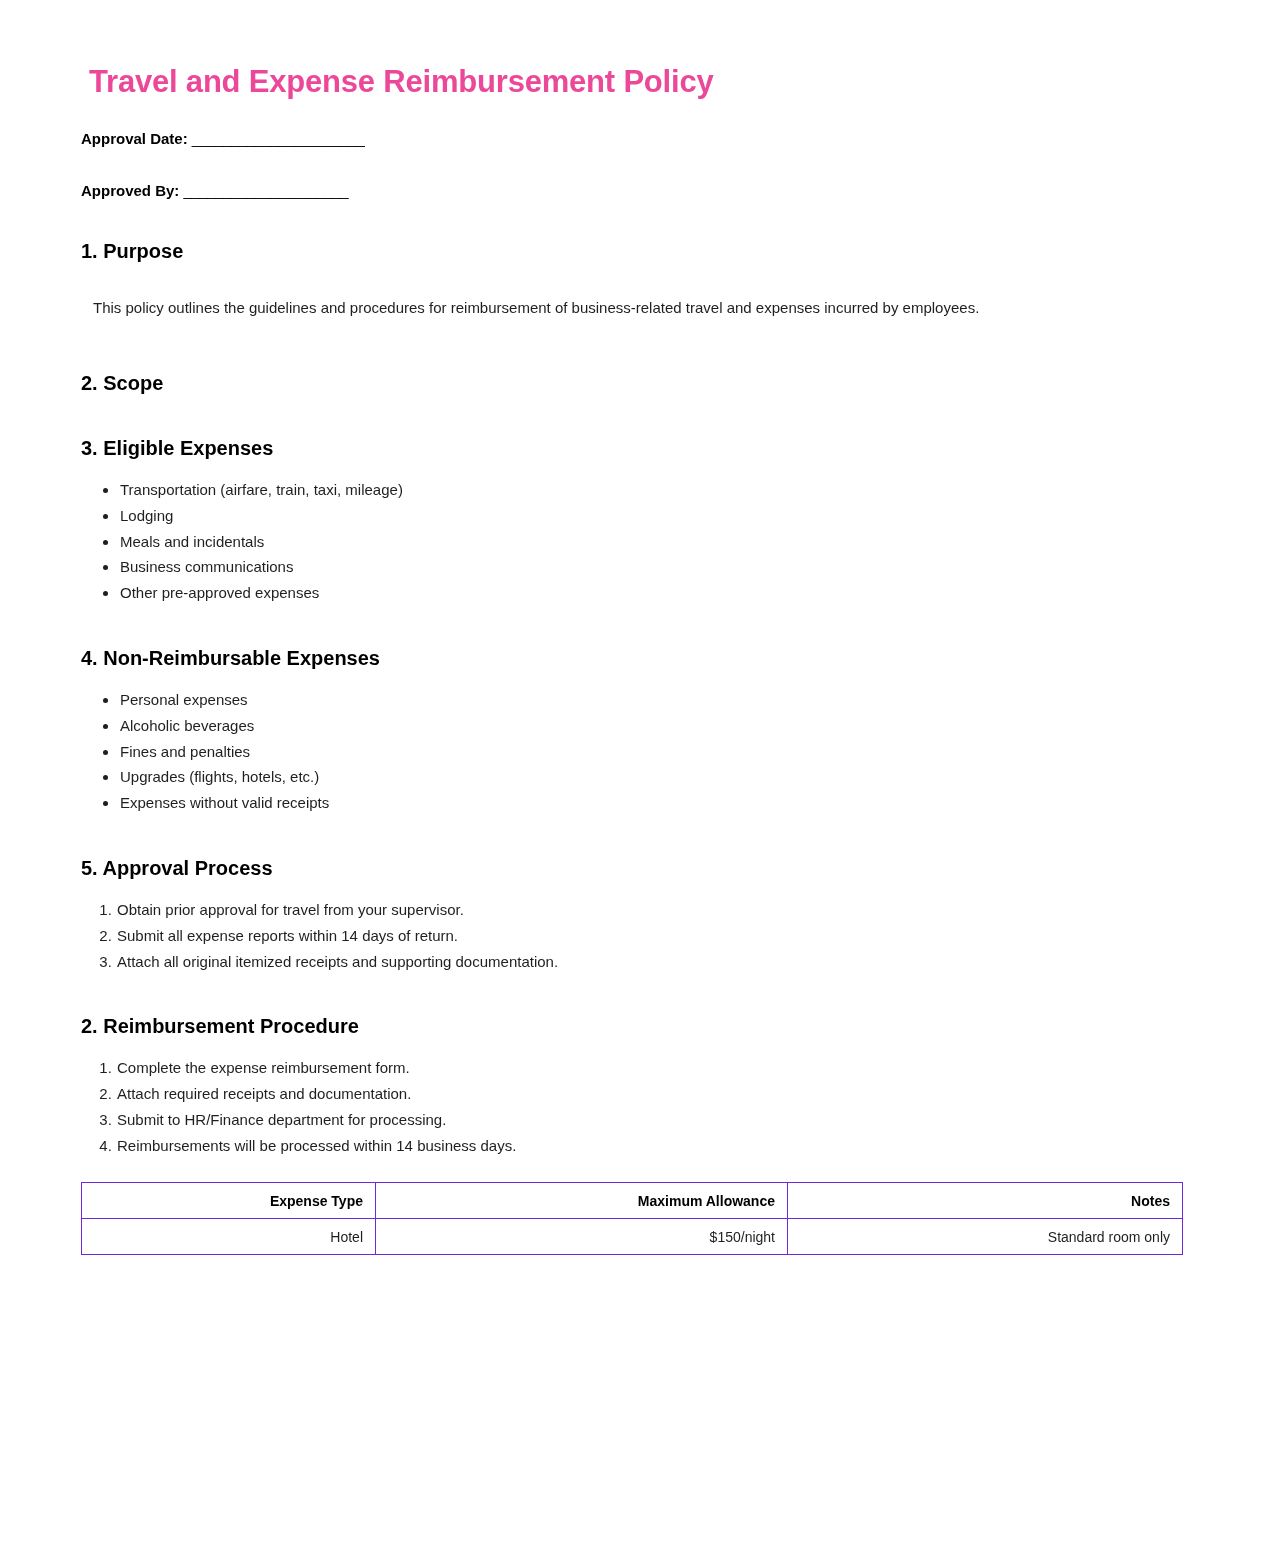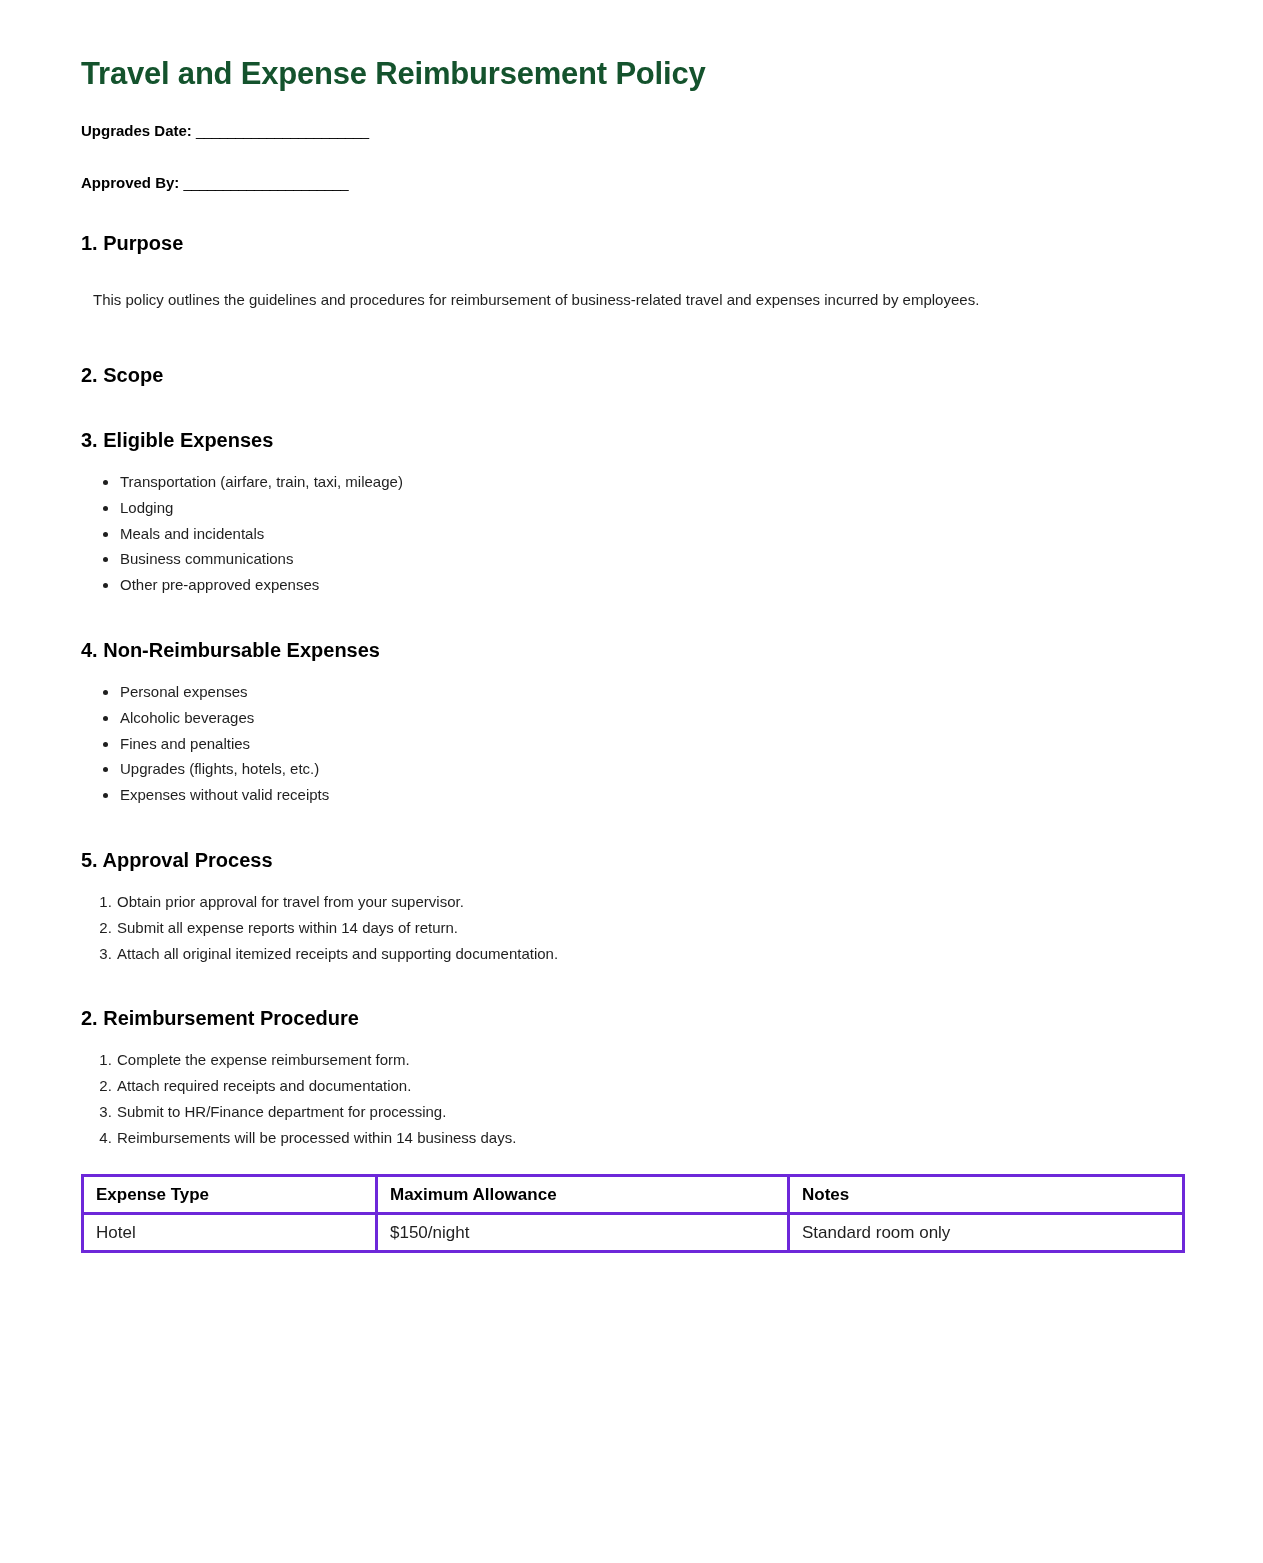--- a/index.html
+++ b/index.html
@@ -26,23 +26,23 @@
   }
   .doc {
     position: absolute;
     left: 81px;
     top: 0;
     width: 1101px;
   }
   .doc-title {
     font-size: 31px;
     font-weight: bold;
-    color: #14532d;
+    color: #ec4899;
     letter-spacing: -0.2px;
-    margin: 0;
+    margin: 8px;
     padding-top: 55px;
     line-height: 1.2;
   }
   .field-row {
     font-size: 15px;
     font-weight: bold;
     color: #000000;
     margin-top: 35px;
     white-space: nowrap;
   }
@@ -99,25 +99,25 @@
     width: 1101px;
     margin: 0;
     margin-top: 24px;
     table-layout: fixed;
   }
   table.allowance-table col.c1 { width: 294px; }
   table.allowance-table col.c2 { width: 412px; }
   table.allowance-table col.c3 { width: 395px; }
   table.allowance-table th,
   table.allowance-table td {
-    border: 3px solid #6d28d9;
-    text-align: left;
+    border: 1px solid #6d28d9;
+    text-align: right;
     padding: 0 12px;
     height: 35px;
-    font-size: 17px;
+    font-size: 14px;
     vertical-align: middle;
     background: #ffffff;
   }
   table.allowance-table th {
     font-weight: bold;
     color: #000000;
   }
   table.allowance-table td {
     font-weight: normal;
     color: #1f1f1f;
@@ -125,21 +125,21 @@
 </style>
 </head>
 <body>
 
 <div class="page-clip">
   <div class="doc">
 
     <h1 class="doc-title">Travel and Expense Reimbursement Policy</h1>
 
     <div class="field-row">
-      <span>Upgrades Date:</span>
+      <span>Approval Date:</span>
       <span class="field-blank">______________________</span>
     </div>
 
     <div class="field-row">
       <span>Approved By:</span>
       <span class="field-blank">_____________________</span>
     </div>
 
     <h2 class="section-heading">1. Purpose</h2>
     <p class="body-text">This policy outlines the guidelines and procedures for reimbursement of business-related travel and expenses incurred by employees.</p>

